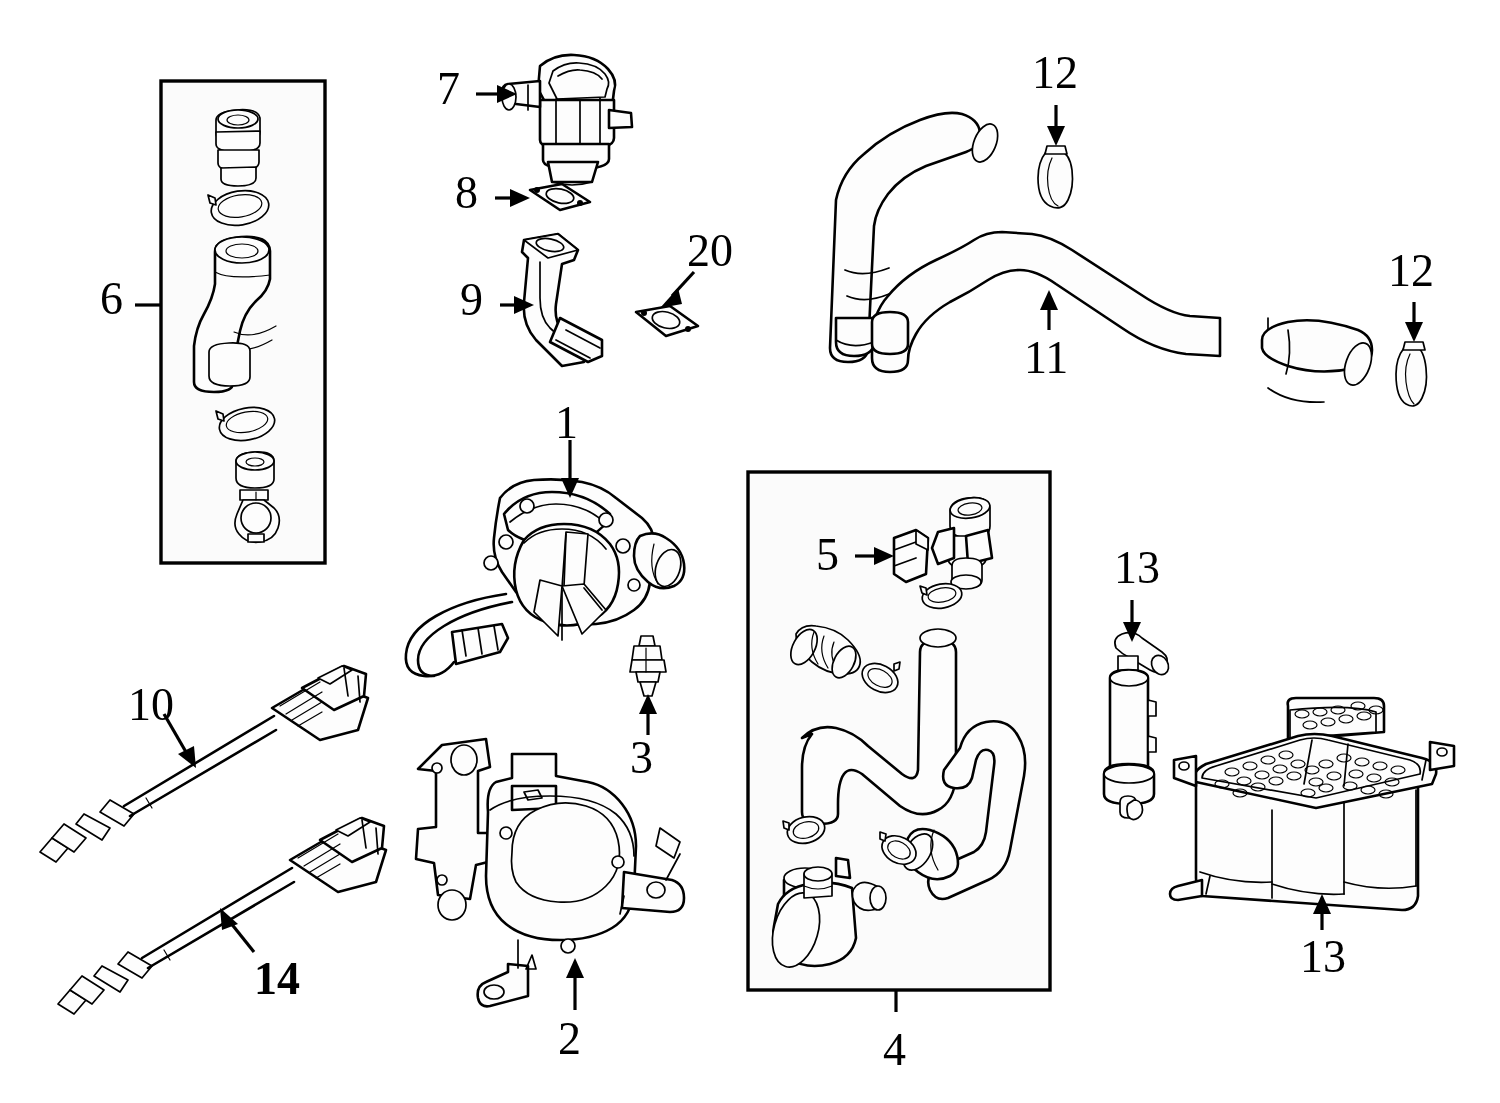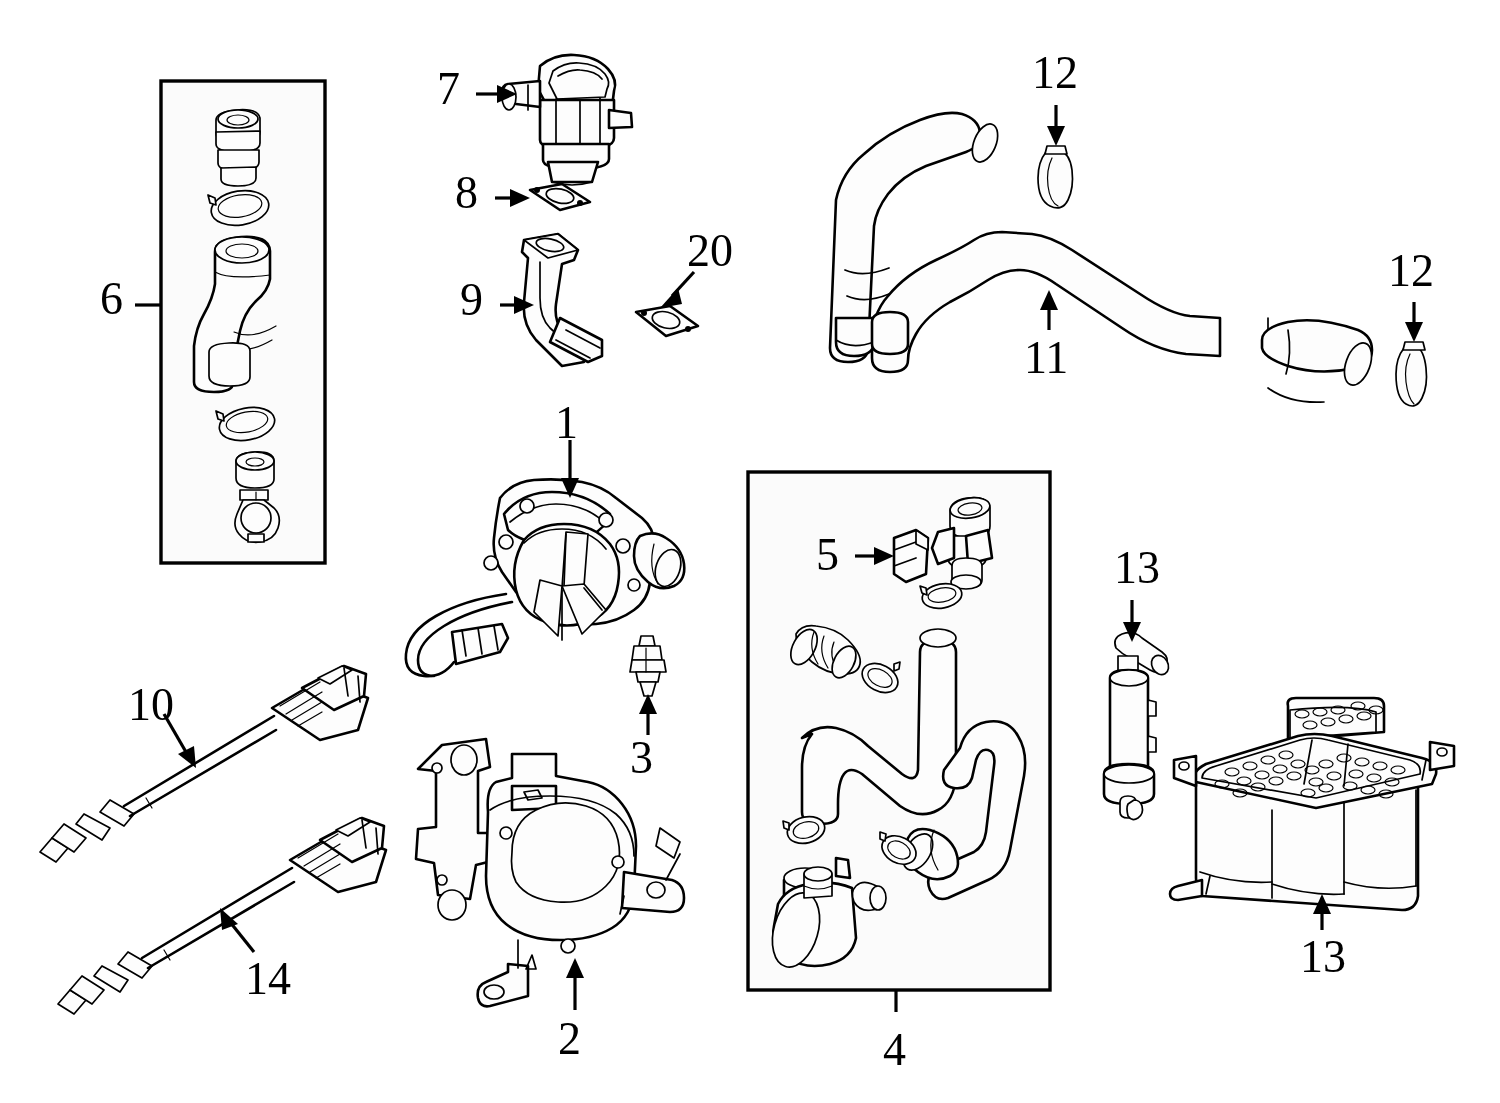--- a/index.html
+++ b/index.html
@@ -507,17 +507,17 @@
   <div class="callout" style="left:1032px; top:50px;">12</div>
   <div class="callout" style="left:1388px; top:248px;">12</div>
   <div class="callout" style="left:1024px; top:335px;">11</div>
   <div class="callout" style="left:555px; top:400px;">1</div>
   <div class="callout" style="left:816px; top:532px;">5</div>
   <div class="callout" style="left:1114px; top:545px;">13</div>
   <div class="callout" style="left:128px; top:682px;">10</div>
   <div class="callout" style="left:630px; top:735px;">3</div>
   <div class="callout" style="left:1300px; top:934px;">13</div>
 
-  <div class="callout" style="left:245px; top:956px;">14</div>
+  <div class="callout" style="left:254px; top:956px;font-weight:bold;">14</div>
   <div class="callout" style="left:558px; top:1016px;">2</div>
   <div class="callout" style="left:883px; top:1027px;">4</div>
 
 </div>
 
 </body></html>

